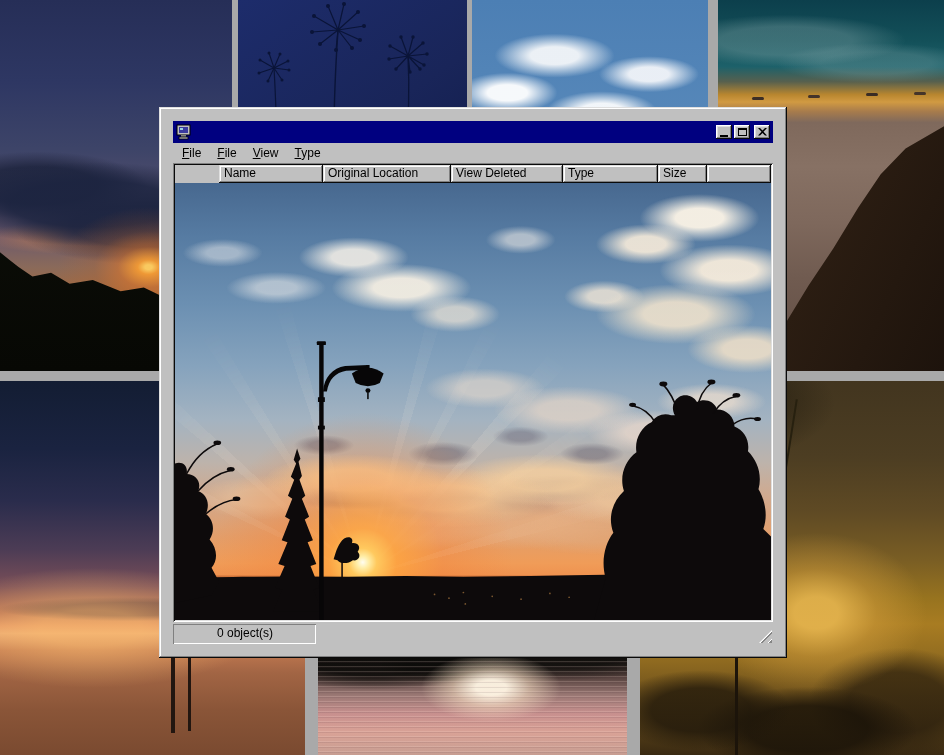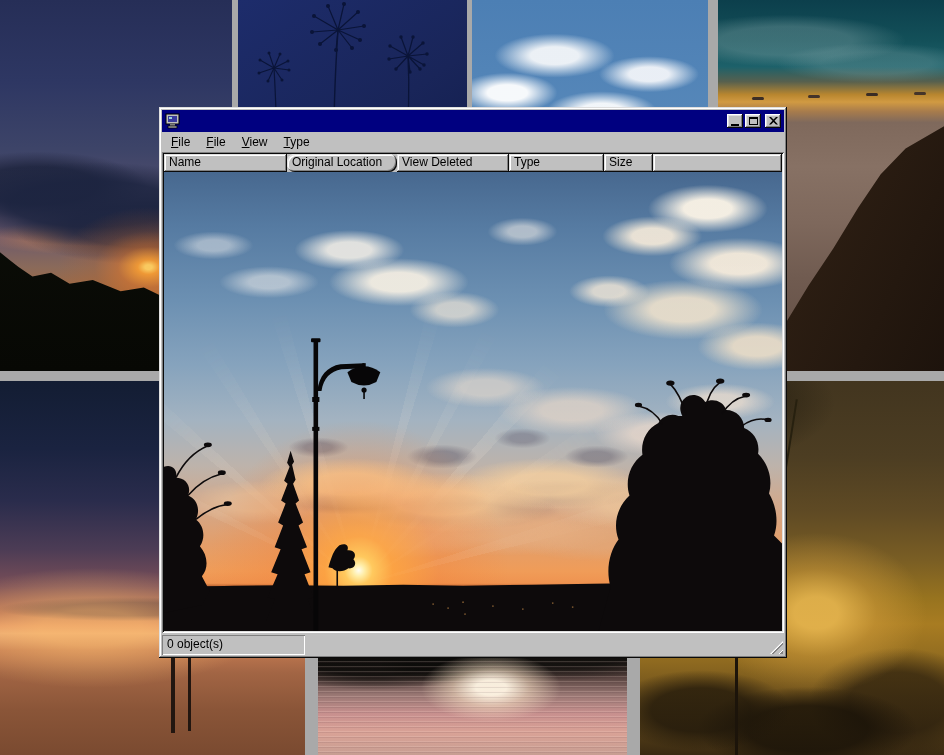--- a/index.html
+++ b/index.html
@@ -67,42 +67,42 @@
         radial-gradient(90px 40px at 20% 88%, rgba(30,22,10,.75) 0 55%, rgba(30,22,10,0) 100%),
         radial-gradient(110px 42px at 55% 93%, rgba(25,18,8,.8) 0 55%, rgba(25,18,8,0) 100%),
         radial-gradient(90px 55px at 85% 86%, rgba(35,25,12,.65) 0 55%, rgba(35,25,12,0) 100%),
         radial-gradient(180px 70px at 5% 6%, rgba(22,18,9,.55) 0 55%, rgba(22,18,9,0) 100%),
         linear-gradient(to bottom,#42351f 0%,#4c3d22 20%,#5f4a24 35%,#7a5e24 48%,#97731f 58%,#a87c22 65%,#8f6a20 75%,#6b4f1c 85%,#4c3816 95%,#3a2a12 100%);}
   .t7 .stem{position:absolute;left:95px;top:268px;width:3px;height:106px;background:#1c140a;}
   .t7 .twig{position:absolute;left:150px;top:18px;width:2px;height:74px;background:#27200f;transform:rotate(9deg);}
 
   
   .win{position:absolute;left:159px;top:107px;width:628px;height:551px;background:#c0c0c0;
-       padding:3px;display:flex;flex-direction:column;
+       padding:14px;display:flex;flex-direction:column;
        box-shadow:inset -1px -1px 0 #0a0a0a, inset 1px 1px 0 #dfdfdf, inset -2px -2px 0 #808080, inset 2px 2px 0 #ffffff;}
   .titlebar{height:22px;background:#000080;display:flex;align-items:center;padding:1px 3px;flex:none;}
   .titlebar .ticon{width:16px;height:16px;flex:none;margin-right:3px;}
   .titlebar .ttext{color:#fff;font-size:12px;font-weight:bold;flex:1;white-space:nowrap;overflow:hidden;}
   .tbtn{width:16px;height:14px;background:#c0c0c0;flex:none;display:flex;align-items:center;justify-content:center;
         box-shadow:inset -1px -1px 0 #0a0a0a, inset 1px 1px 0 #fff, inset -2px -2px 0 #808080, inset 2px 2px 0 #dfdfdf;
         margin-left:2px;padding:0;border:0;cursor:default;}
   .tbtn.min{margin-left:0;}
   .tbtn.max{margin-left:2px;margin-right:2px;}
   .glyph-min{width:8px;height:2px;background:#000;margin-top:7px;}
   .glyph-max{width:9px;height:8px;border:1px solid #000;border-top-width:2px;}
   .menubar{height:20px;display:flex;align-items:center;padding:1px 0 1px 1px;flex:none;}
   .menu-item{display:inline-block;padding:2px 8px 3px 8px;font-size:12px;color:#000;}
   .menu-item::first-letter{text-decoration:underline;}
   .client{flex:1;position:relative;background:#808080;
         box-shadow:inset 1px 1px 0 #808080, inset -1px -1px 0 #ffffff, inset 2px 2px 0 #0a0a0a, inset -2px -2px 0 #dfdfdf;
         padding:2px;display:flex;flex-direction:column;overflow:hidden;}
   .hdrrow{height:18px;display:flex;flex:none;background:#c0c0c0;position:relative;z-index:3;}
   .hcell{height:18px;background:#c0c0c0;font-size:12px;color:#000;padding:1px 4px 0 5px;white-space:nowrap;overflow:hidden;
         box-shadow:inset -1px -1px 0 #0a0a0a, inset 1px 1px 0 #dfdfdf, inset -2px -2px 0 #808080, inset 2px 2px 0 #ffffff;}
-  .hc0{width:123px;} .hc1{width:110px;border-radius:8px;} .hc2{width:112px;} .hc3{width:95px;}
+  .hc0{width:104px;margin-left:44px;} .hc1{width:128px;} .hc2{width:112px;} .hc3{width:95px;}
   .hc4{width:49px;padding-right:7px;} .hc5{flex:1;}
   
   .photo{flex:1;position:relative;overflow:hidden;
       background:linear-gradient(to bottom,#47688f 0%,#567ba2 12%,#6c90b2 28%,#86a3bd 42%,#a3b3c1 54%,#bdb3ab 64%,#d3a88a 73%,#e39e6a 81%,#f09c58 87%,#ef9350 89.6%,#c86f38 90.1%,#2a140f 90.4%,#190d0b 93%,#10080a 100%);}
   .rays{position:absolute;inset:0;
       background:conic-gradient(from 0deg at 31.5% 90%, rgba(0,0,0,0) 0 14deg, rgba(255,242,225,.10) 14deg 17deg, rgba(0,0,0,0) 17deg 26deg, rgba(255,242,225,.08) 26deg 29deg, rgba(0,0,0,0) 29deg 40deg, rgba(255,245,228,.13) 40deg 44deg, rgba(0,0,0,0) 44deg 55deg, rgba(255,242,225,.09) 55deg 58deg, rgba(0,0,0,0) 58deg 72deg, rgba(255,242,225,.11) 72deg 76deg, rgba(0,0,0,0) 76deg 295deg, rgba(255,242,225,.08) 295deg 298deg, rgba(0,0,0,0) 298deg 310deg, rgba(255,242,225,.10) 310deg 313deg, rgba(0,0,0,0) 313deg 326deg, rgba(255,240,222,.08) 326deg 329deg, rgba(0,0,0,0) 329deg 342deg, rgba(255,242,225,.09) 342deg 345deg, rgba(0,0,0,0) 345deg 360deg);
       -webkit-mask-image:radial-gradient(420px 380px at 31.5% 90%, rgba(0,0,0,1) 0 45%, rgba(0,0,0,0) 75%);
       mask-image:radial-gradient(420px 380px at 31.5% 90%, rgba(0,0,0,1) 0 45%, rgba(0,0,0,0) 75%);}
   .sun{position:absolute;inset:0;
       background:radial-gradient(circle at 31.5% 86.8%, #fffdf0 0, #ffeda6 6px, #ffc95e 14px, rgba(255,164,62,.8) 34px, rgba(244,132,58,.38) 80px, rgba(244,132,58,0) 150px);}
@@ -139,21 +139,21 @@
         radial-gradient(80px 20px at 38% 80%,  rgba(235,180,135,.65) 0 42%, rgba(235,180,135,0) 100%),
         radial-gradient(70px 20px at 88% 78%,  rgba(228,180,140,.6) 0 42%, rgba(228,180,140,0) 100%),
         radial-gradient(100px 18px at 48% 74%, rgba(90,70,80,.35) 0 50%, rgba(90,70,80,0) 100%),
         radial-gradient(80px 14px at 65% 70%,  rgba(95,75,85,.3) 0 50%, rgba(95,75,85,0) 100%),
         radial-gradient(70px 12px at 30% 72%,  rgba(90,70,80,.3) 0 50%, rgba(90,70,80,0) 100%);}
   .sil{position:absolute;inset:0;width:100%;height:100%;}
   
   .statusbar{height:22px;flex:none;display:flex;padding-top:2px;position:relative;}
   .spanel{background:#c0c0c0;font-size:12px;color:#000;padding:2px 4px 0 5px;white-space:nowrap;overflow:hidden;
         box-shadow:inset 1px 1px 0 #808080, inset -1px -1px 0 #ffffff;}
-  .sp1{width:143px;margin-right:4px;}
+  .sp1{width:143px;margin-right:4px;text-align:center;}
   .sp2{flex:1;}
   .grip{position:absolute;right:1px;bottom:1px;width:13px;height:13px;
         background:repeating-linear-gradient(135deg,#c0c0c0 0 3px,#ffffff 3px 4px,#868686 4px 6px);
         clip-path:polygon(100% 0,100% 100%,0 100%);}
 </style>
 </head>
 <body>
 
 <div id="stage">
 

